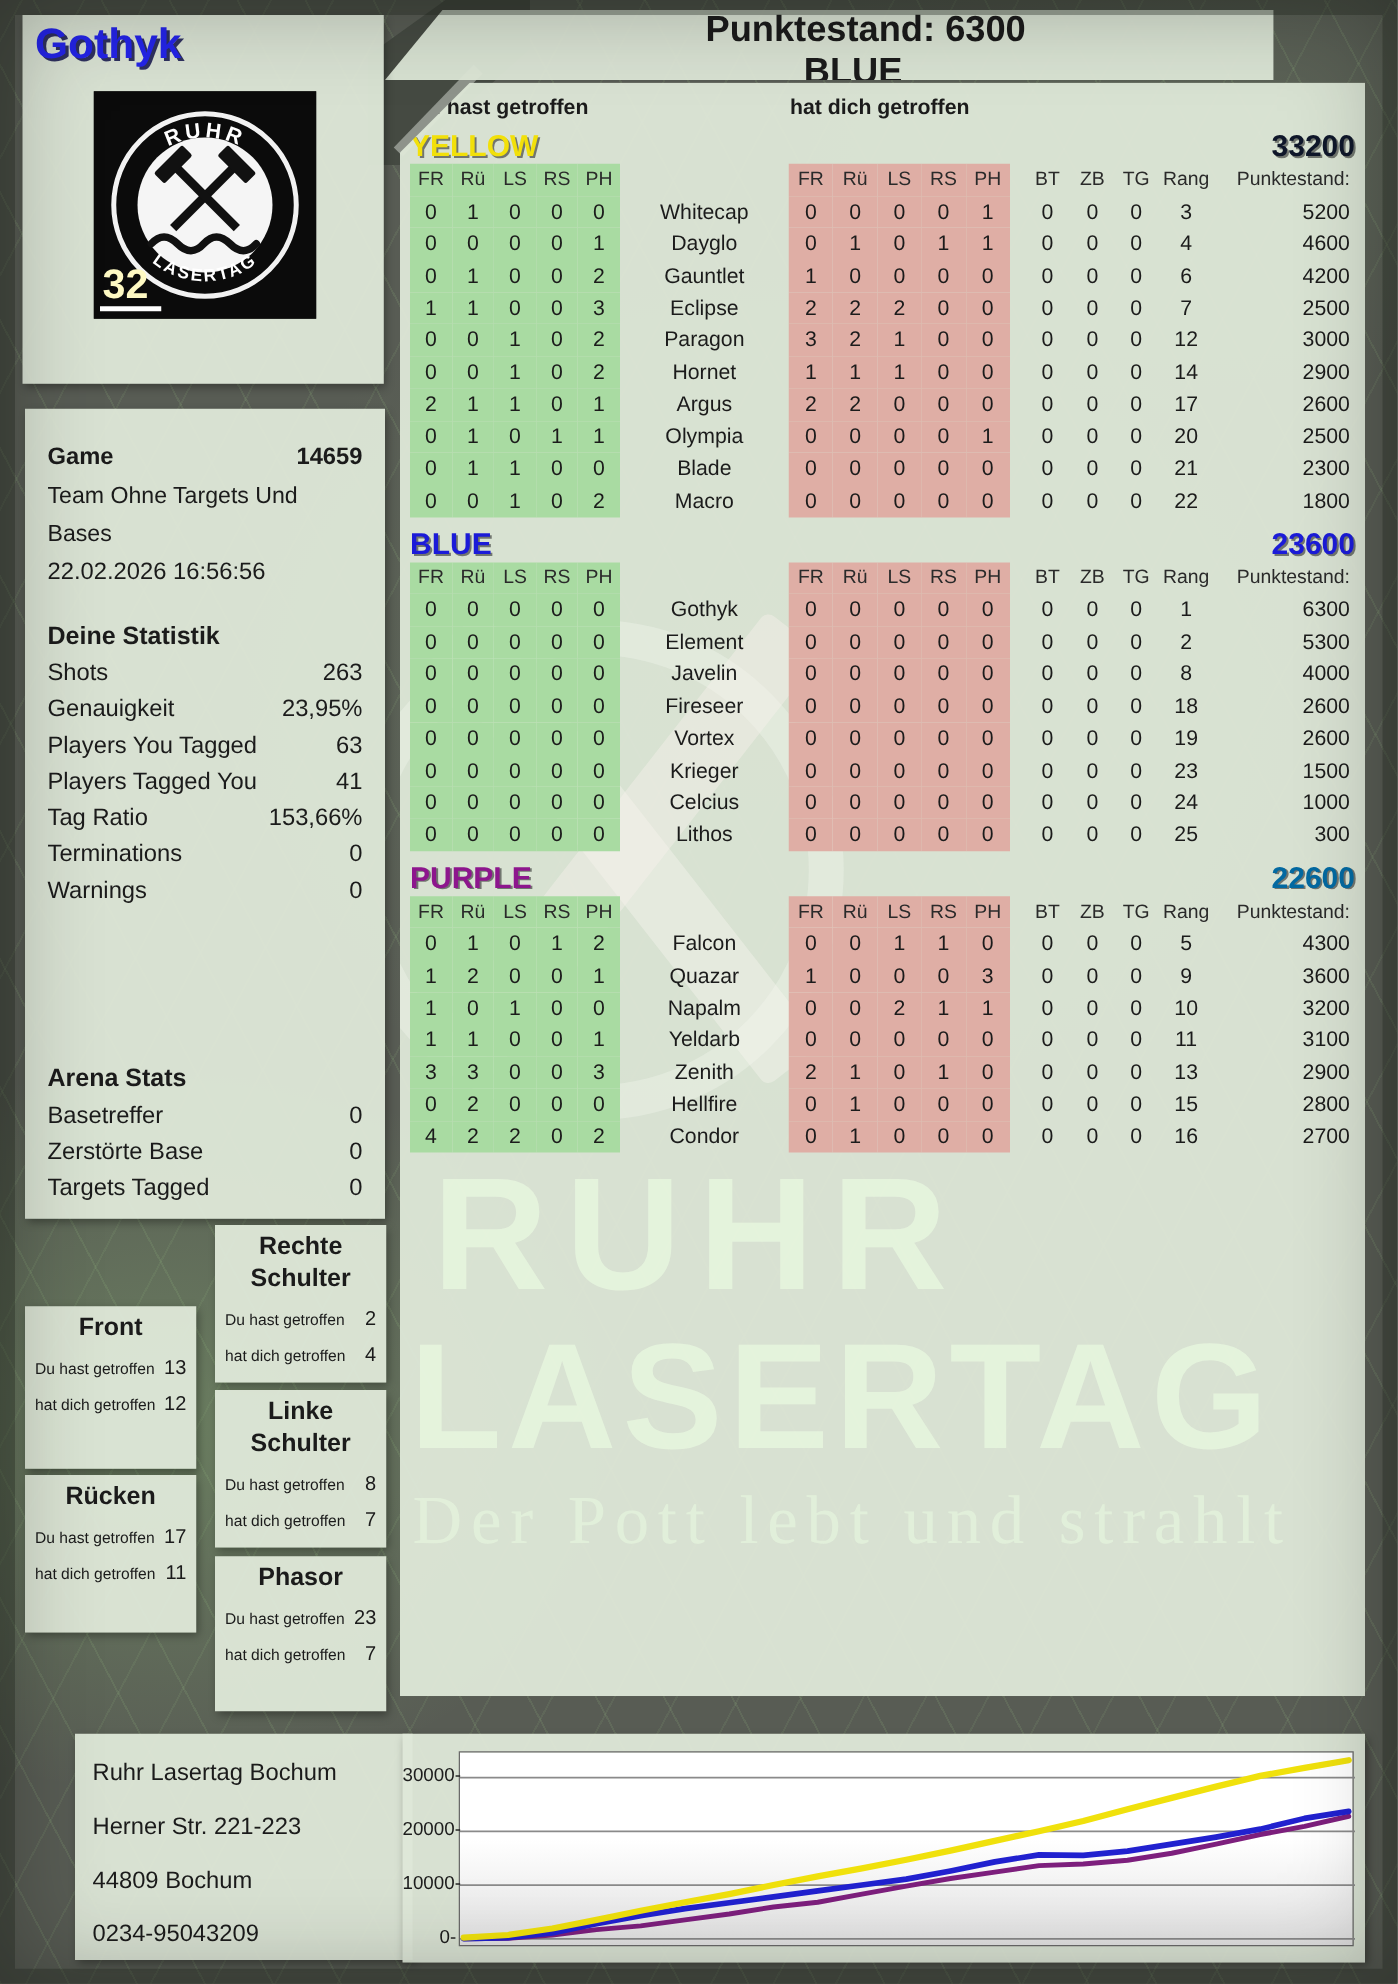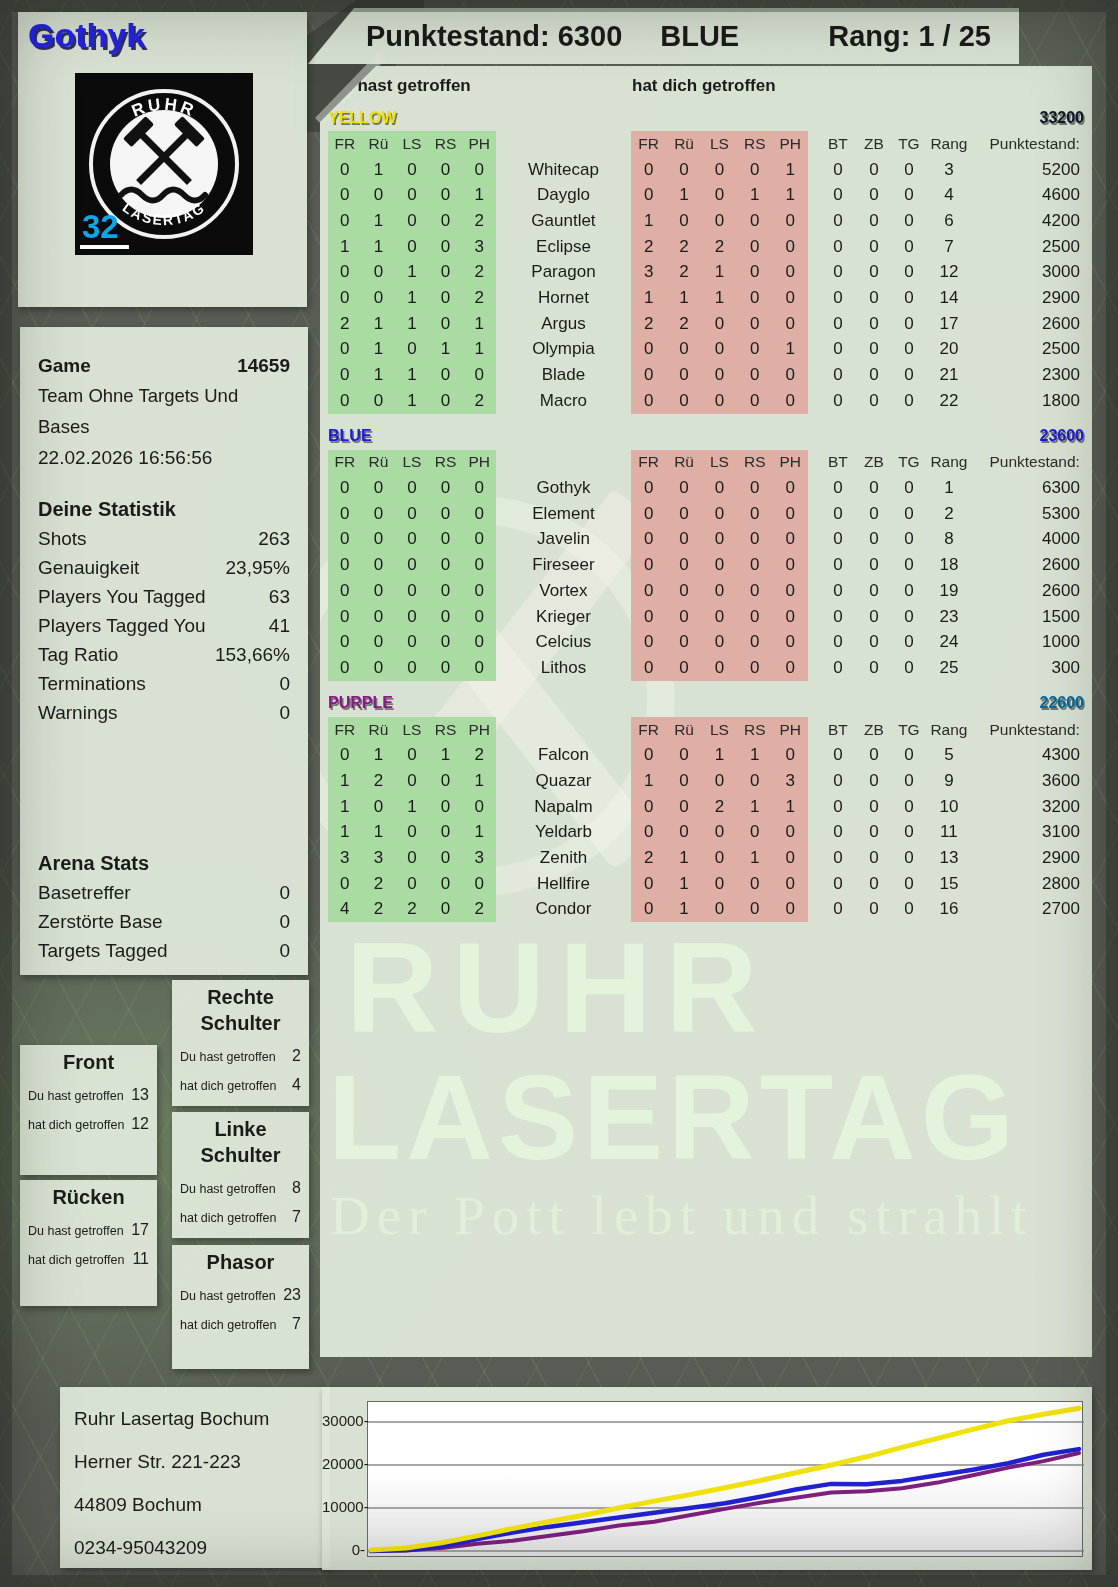--- a/index.html
+++ b/index.html
@@ -28,31 +28,31 @@
 
   
   .wedge { position:absolute; left:294px; top:0; width:130px; height:132px; background:#454a42;
            clip-path: polygon(0 100%, 0 34%, 48% 0, 100% 0, 100% 30%, 20% 100%); }
   .bevel { position:absolute; left:315px; top:118px; width:92px; height:10px; background:#8e938b;
            transform: rotate(-46deg); transform-origin: 0 0; }
 
   
   .header-bar { left:308px; top:8px; width:711px; height:56px;
     clip-path: polygon(46px 0, 100% 0, 100% 100%, 0 100%);
-    display:flex; align-items:center; box-shadow:none; }
+    display:flex; align-items:center; box-shadow:none;flex-direction:column; }
   .header-bar .h-score { margin-left:58px; font-size:29px; font-weight:bold; }
   .header-bar .h-team  { margin-left:38px; font-size:29px; font-weight:bold; }
   .header-bar .h-rank  { margin-left:auto; margin-right:28px; font-size:29px; font-weight:bold; }
 
   
   .player-panel { left:18px; top:12px; width:289px; height:295px; }
   .player-name { position:absolute; left:10px; top:4px; font-size:34px; font-weight:bold;
     color:#2424e8; text-shadow: 2.5px 2.5px 0 rgba(18,18,75,0.85); }
   .logo-box { position:absolute; left:57px; top:61px; width:178px; height:182px; background:#0b0b0b; }
-  .logo-badge { position:absolute; left:5px; bottom:6px; color:#0ea5e9; font-size:33px; font-weight:bold;
+  .logo-badge { position:absolute; left:5px; bottom:6px; color:#fef9c3; font-size:33px; font-weight:bold;
     border-bottom:4px solid #fff; padding:0 10px 2px 2px; line-height:1; }
 
   
   .game-panel { left:20px; top:327px; width:288px; height:648px; padding:12px 18px; font-size:19px; }
   .kv-row { display:flex; justify-content:space-between; line-height:29px; }
   .kv-row .v { text-align:right; }
   .bold { font-weight:bold;margin-top:12px; }
   .game-line { line-height:31px; }
   .sec-title { font-weight:bold; font-size:20px; line-height:30px; }
   #stats-block { margin-top:21px; }
@@ -70,21 +70,21 @@
   .hb-ruecken { left:20px;  top:1180px; width:137px; height:126px; }
   .hb-phasor  { left:172px; top:1245px; width:137px; height:124px; }
 
   
   .main-panel { left:320px; top:66px; width:772px; height:1291px;
     clip-path: polygon(56px 0, 100% 0, 100% 100%, 0 100%, 0 56px); box-shadow:none; overflow:hidden; }
   .hit-hdr { position:absolute; top:10px; font-size:17px; font-weight:bold; z-index:2; }
   .hit-hdr.left { left:10px; } .hit-hdr.right { left:312px; }
   #teams { position:absolute; left:8px; top:38px; width:756px; z-index:2; }
   .team-head { display:flex; justify-content:space-between; height:27px; align-items:center; }
-  .team-name, .team-score { font-size:16px; font-weight:bold; text-shadow:1.5px 1.5px 0 rgba(30,30,30,0.55); }
+  .team-name, .team-score { font-size:24px; font-weight:bold; text-shadow:1.5px 1.5px 0 rgba(30,30,30,0.55); }
   .t-grid { display:grid;
     grid-template-columns: repeat(5, 33.6px) 135px repeat(5, 35.4px) 12px 36px 36px 34px 46px 112px;
     grid-auto-rows: 25.7px; }
   .t-grid > div { display:flex; align-items:center; justify-content:center; font-size:17px; }
   .t-grid .hdr { font-size:15.5px; color:#2a2a2a; }
   .c-green { background:#a9dba2; }
   .c-red { background:#dfaea5; }
   .c-name { font-size:17.5px; }
   .c-pkt { justify-content:flex-end !important; padding-right:4px; }
   .team-section { margin-bottom:9px; }

